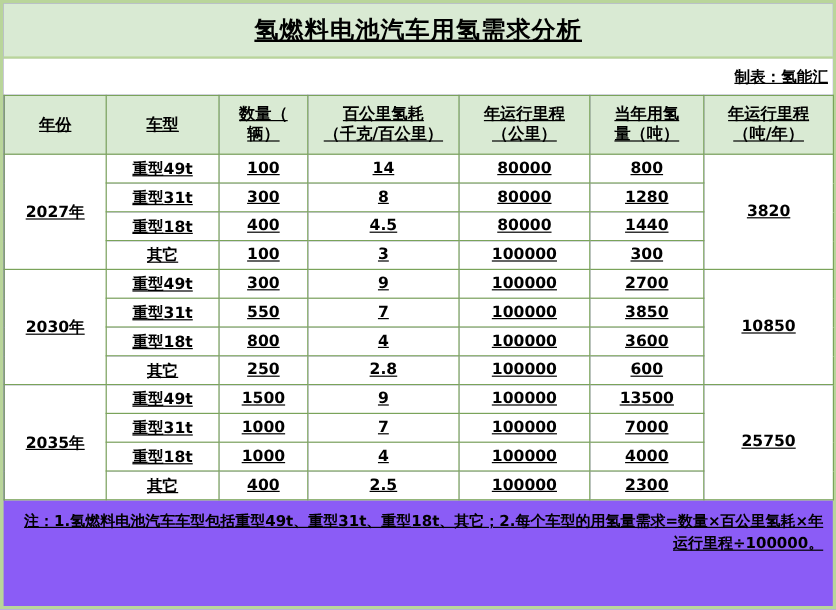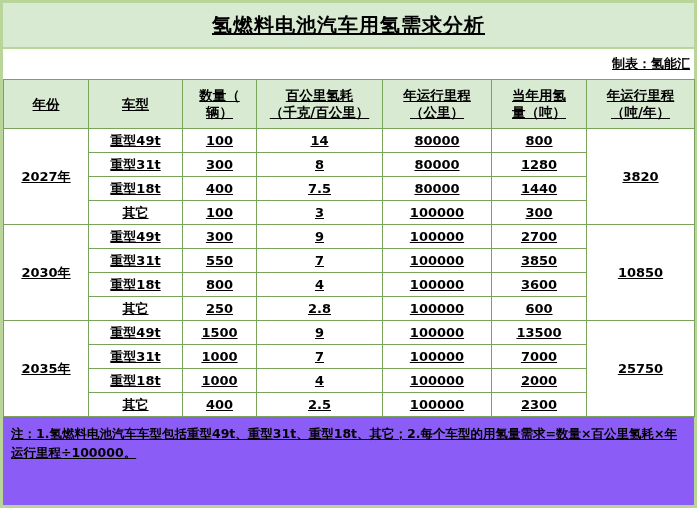--- a/index.html
+++ b/index.html
@@ -77,21 +77,21 @@
   }
   td.total-cell {
     font-size: 14px;
     font-weight: bold;
   }
   .note {
     padding: 7px 8px 0 8px;
     font-size: 12.5px;
     font-weight: bold;
     line-height: 1.55;
-    text-align: left;
+    text-align: right;
   }
   .hdr-l1 { display: block; }
   .hdr-l2 { display: block; }
 </style>
 </head>
 <body>
 
 <div class="page">
 
   <div class="title-bar">
@@ -156,21 +156,21 @@
       <tr>
         <td>重型31t</td>
         <td>300</td>
         <td>8</td>
         <td>80000</td>
         <td>1280</td>
       </tr>
       <tr>
         <td>重型18t</td>
         <td>400</td>
-        <td>7.5</td>
+        <td>4.5</td>
         <td>80000</td>
         <td>1440</td>
       </tr>
       <tr>
         <td>其它</td>
         <td>100</td>
         <td>3</td>
         <td>100000</td>
         <td>300</td>
       </tr>
@@ -220,21 +220,21 @@
         <td>1000</td>
         <td>7</td>
         <td>100000</td>
         <td>7000</td>
       </tr>
       <tr>
         <td>重型18t</td>
         <td>1000</td>
         <td>4</td>
         <td>100000</td>
-        <td>2000</td>
+        <td>4000</td>
       </tr>
       <tr>
         <td>其它</td>
         <td>400</td>
         <td>2.5</td>
         <td>100000</td>
         <td>2300</td>
       </tr>
     </tbody>
   </table>

